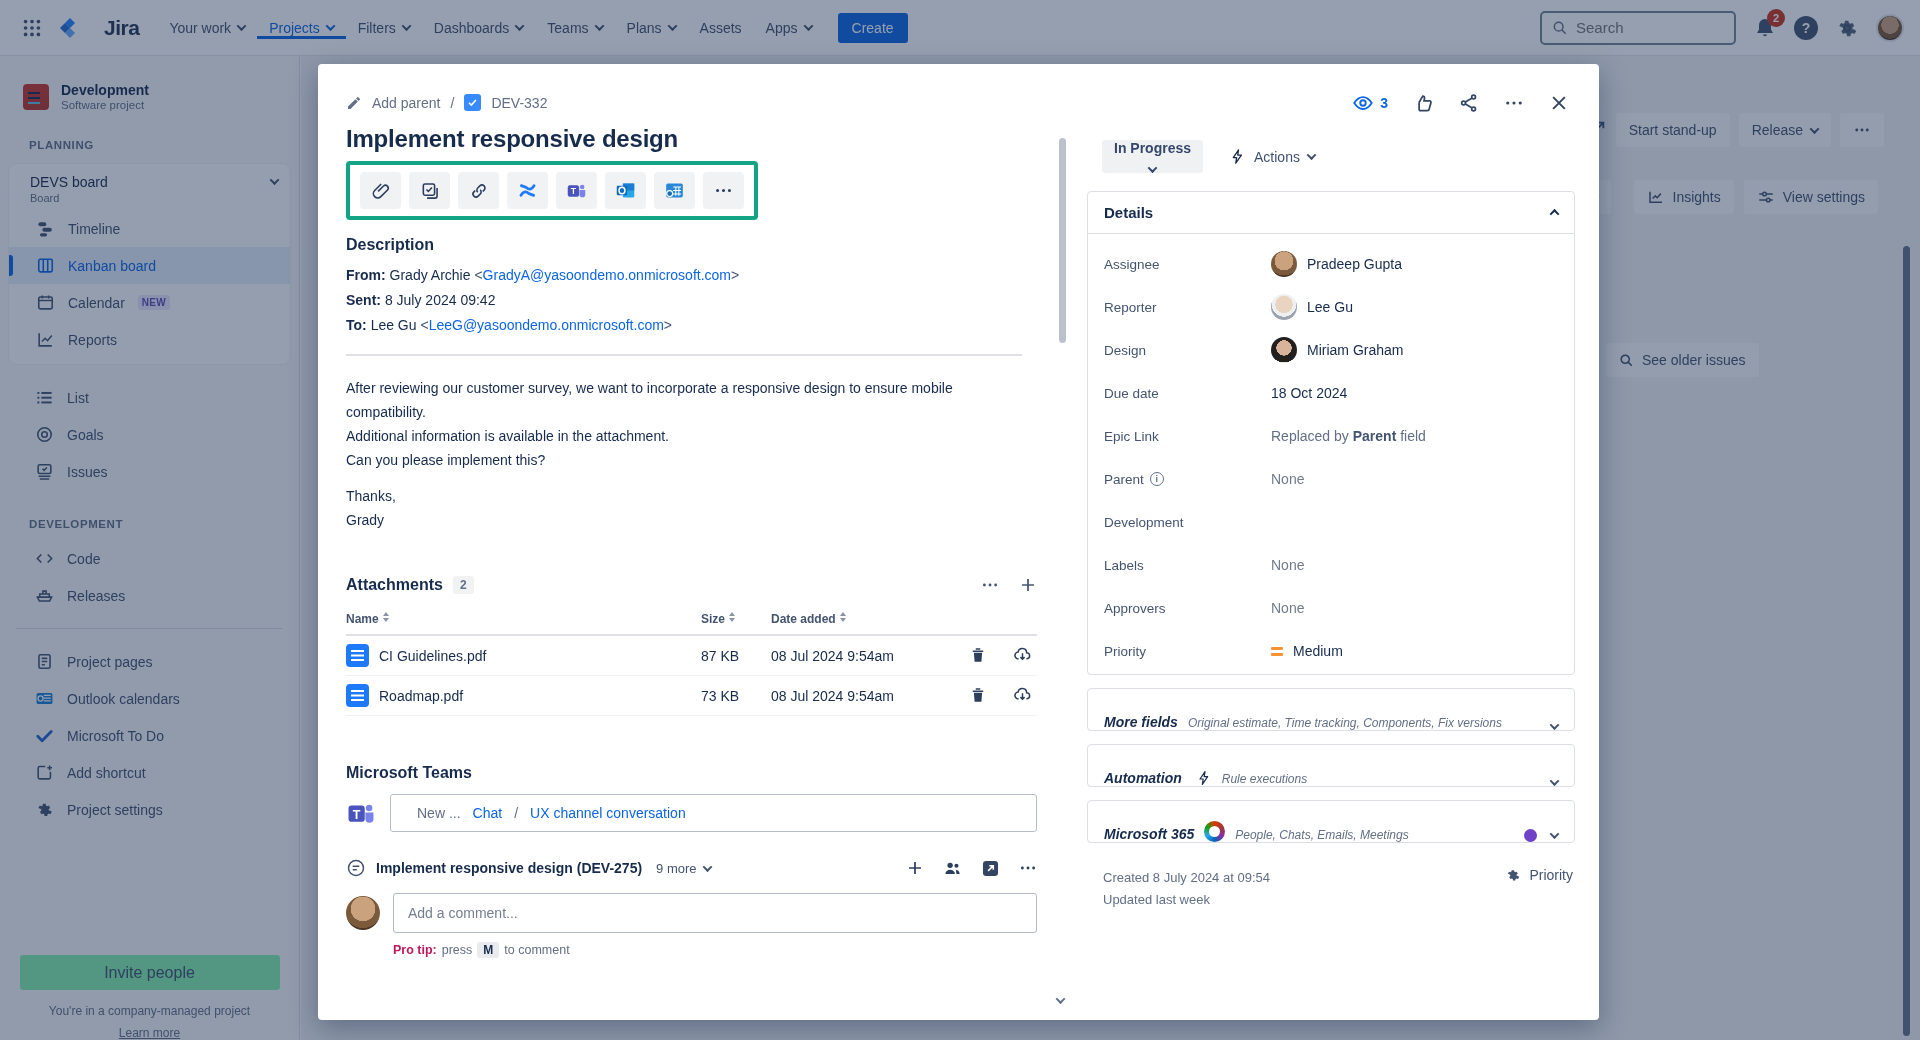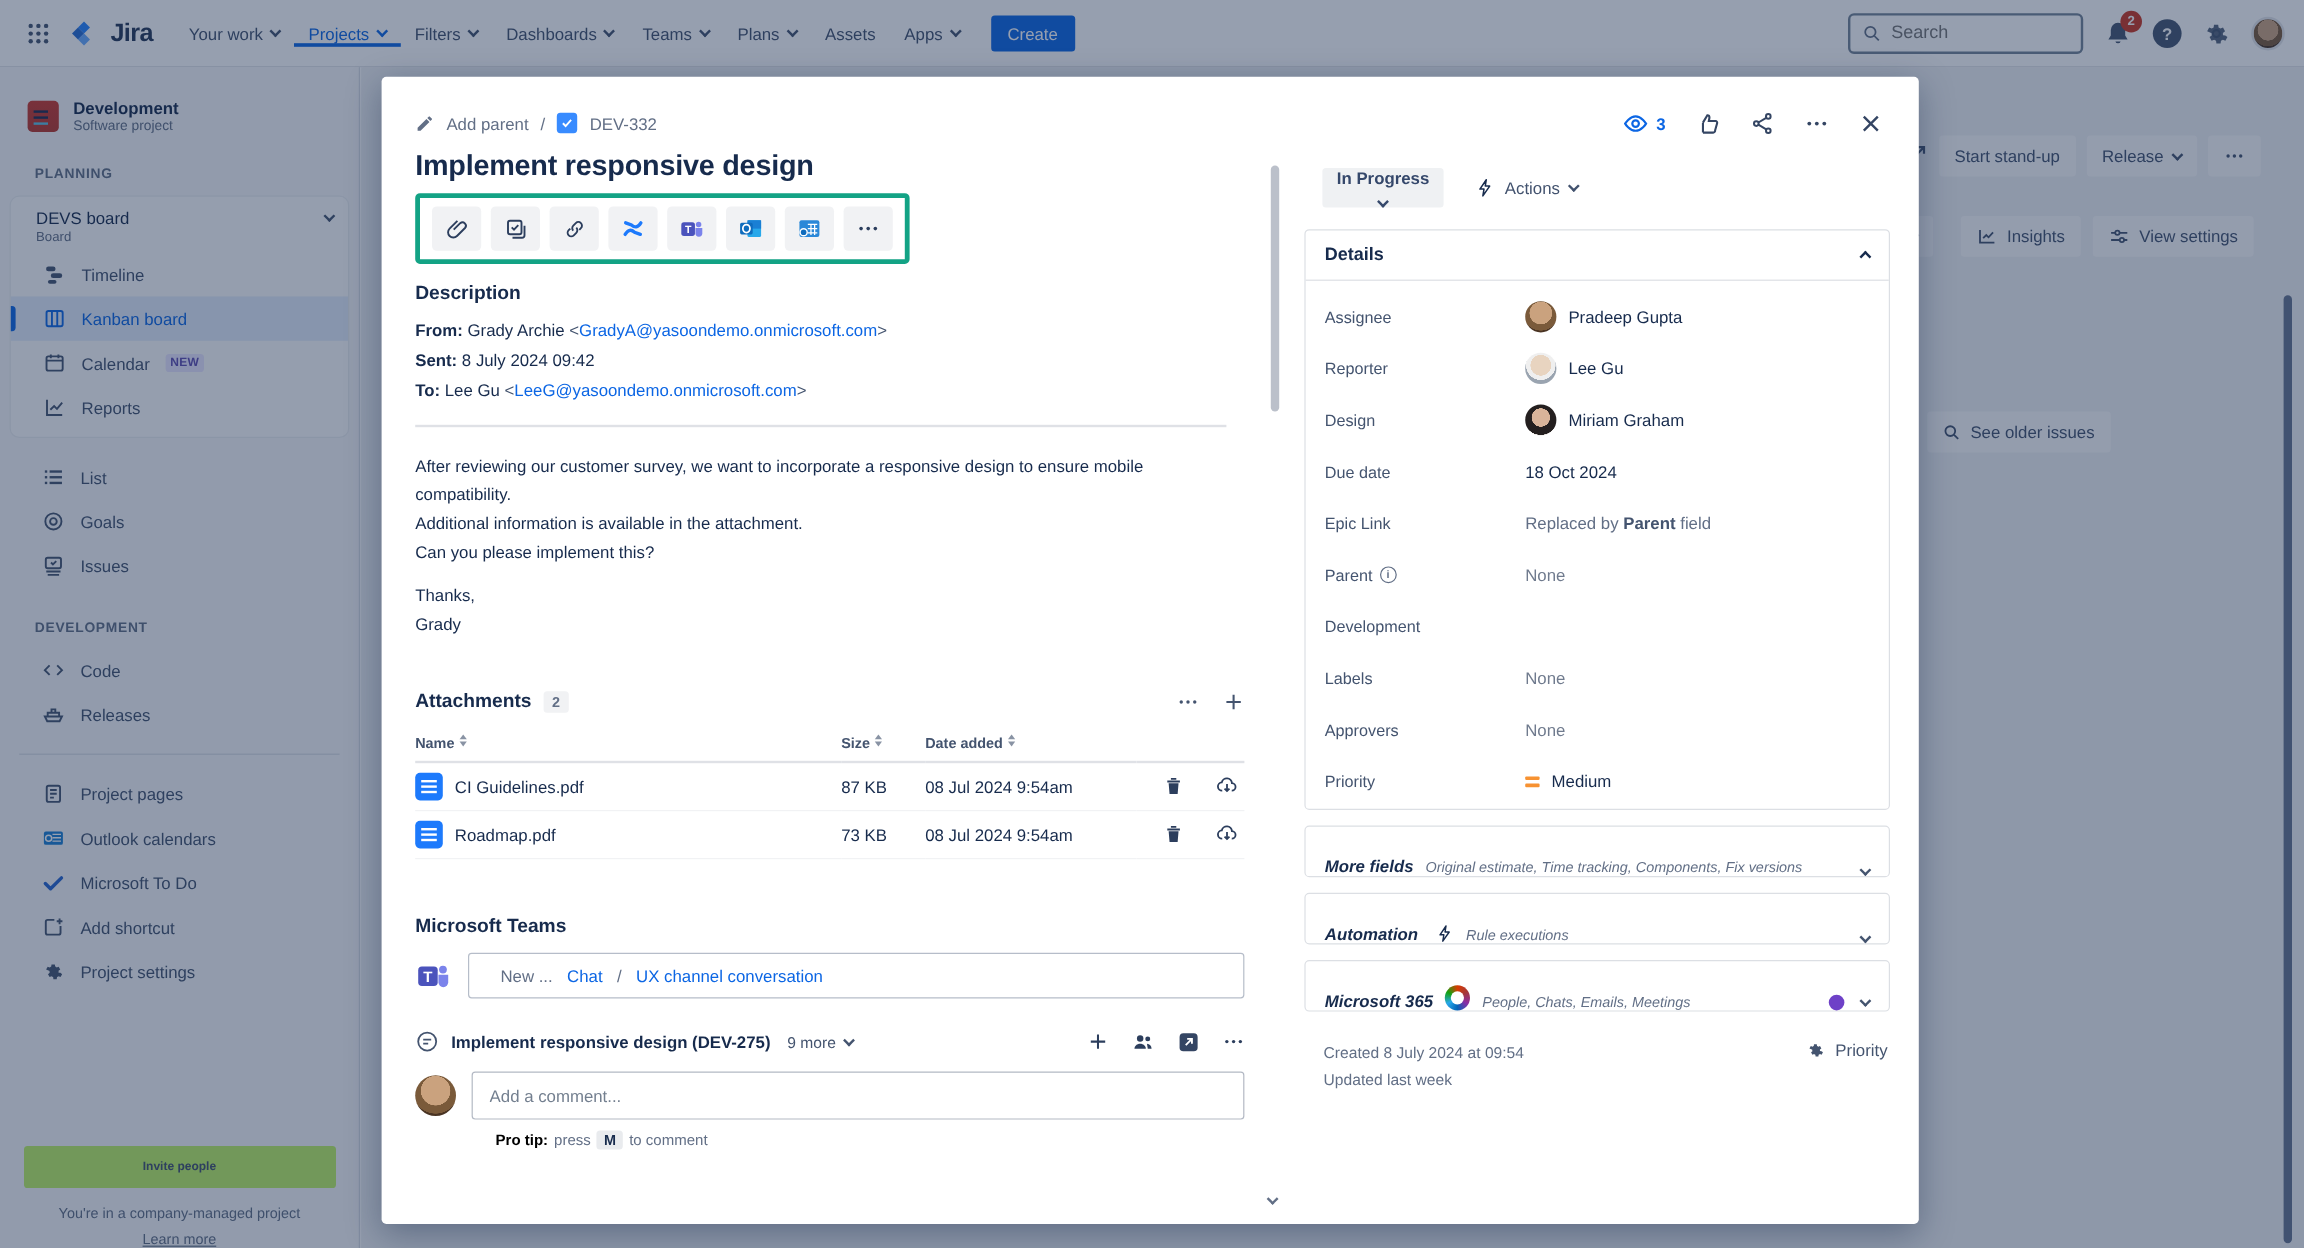--- a/index.html
+++ b/index.html
@@ -9,21 +9,21 @@
   .i { display:inline-flex; align-items:center; justify-content:center; flex:none; }
   svg { display:block; }
   .chev { width:7px; height:7px; border-right:2px solid currentColor; border-bottom:2px solid currentColor; transform:rotate(45deg) translate(-1px,-1px); display:inline-block; }
   .chev-up { transform:rotate(-135deg) translate(-1px,-1px); }
 
   
   .topnav { position:absolute; top:0; left:0; width:1920px; height:56px; background:#FFFFFF; border-bottom:1px solid #E4E6EA;
     display:flex; align-items:stretch; padding:0 16px; z-index:10; }
   .tn-left { display:flex; align-items:center; gap:4px; }
   .appgrid { width:32px; height:32px; border-radius:4px; align-self:center; color:#44546F; }
-  .logo { display:flex; align-items:center; gap:10px; padding:0 14px 0 6px; align-self:center; }
+  .logo { display:flex; align-items:center; gap:22px; padding:0 14px 0 6px; align-self:center; }
   .logo-text { font-size:21px; font-weight:700; color:#253858; letter-spacing:-0.5px; }
   .navitems { display:flex; align-items:stretch; }
   .navitem { display:flex; align-items:center; gap:7px; padding:0 12px; font-size:14px; font-weight:500; color:#42526E; border-bottom:3px solid transparent; border-top:3px solid transparent; cursor:pointer; }
   .navitem.active { color:var(--accent,#0C66E4); border-bottom-color:var(--accent,#0C66E4); }
   .create { align-self:center; margin-left:10px; background:var(--accent,#0C66E4); color:#fff; border:none; border-radius:3px; font-size:14px; font-weight:500; padding:7px 14px; font-family:inherit; cursor:pointer; }
   .tn-right { margin-left:auto; display:flex; align-items:center; gap:17px; }
   .searchbox { width:196px; height:34px; border:2px solid #738496; border-radius:5px; background:#fff; display:flex; align-items:center; padding:0 10px; gap:8px; color:#626F86; }
   .searchbox input { border:none; outline:none; width:100%; font-size:15px; font-family:inherit; color:#172B4D; background:transparent; }
   .bellwrap { position:relative; color:#44546F; }
   .badge { position:absolute; top:-7px; right:-8px; min-width:18px; height:18px; border-radius:9px; background:var(--red,#CA3521); color:#fff; font-size:11px; font-weight:700; display:flex; align-items:center; justify-content:center; padding:0 4px; }
@@ -45,21 +45,21 @@
   .board-chev { margin-left:auto; color:#44546F; margin-top:4px; }
   .sitem { height:37px; display:flex; align-items:center; gap:13px; padding-left:34px; font-size:14px; color:#42526E; position:relative; cursor:pointer; }
   .group .sitem { padding-left:26px; }
   .sitem .sic { width:20px; color:#44546F; }
   .sitem.sel { background:#E4EDFB; color:#0C66E4; }
   .sitem.sel .sic { color:#0C66E4; }
   .sitem.sel::before { content:""; position:absolute; left:0; top:8px; width:4px; height:21px; border-radius:0 3px 3px 0; background:#0C66E4; }
   .nbadge { font-size:10px; font-weight:700; color:#5E4DB2; background:#EAE6FF; border-radius:3px; padding:2px 4px; letter-spacing:.3px; }
   .sdivider { height:1px; background:#D9DDE3; margin:14px 16px; }
   .side-bottom { margin-top:auto; padding-bottom:0; }
-  .invite { display:block; width:260px; margin:0 auto; height:35px; background:#bef264; border:none; border-radius:3px; font-family:inherit; font-size:10px; font-weight:700; color:#42526E; cursor:pointer; }
+  .invite { display:block; width:260px; margin:0 auto; height:35px; background:#86efac; border:none; border-radius:3px; font-family:inherit; font-size:16px; font-weight:400; color:#42526E; cursor:pointer; }
   .side-note { text-align:center; font-size:12px; color:#626F86; margin-top:14px; }
   .side-link { text-align:center; font-size:12px; color:#626F86; margin-top:8px; text-decoration:underline; cursor:pointer; }
 
   
   .board { position:absolute; top:56px; left:301px; width:1619px; height:984px; background:#F1F2F4; z-index:5; }
   .bbtn { background:#FBFBFC; border:none; border-radius:3px; color:#42526E; font-size:14px; font-weight:500; font-family:inherit; height:34px; padding:0 13px; display:inline-flex; align-items:center; gap:8px; cursor:pointer; }
   .brow1 { position:absolute; top:57px; right:36px; display:flex; gap:9px; align-items:center; color:#44546F; }
   .brow2 { position:absolute; top:124px; right:42px; display:flex; gap:10px; align-items:center; }
   .bpartial { position:absolute; top:124px; left:1262px; }
   .see-older { position:absolute; top:287px; left:1305px; }
@@ -112,21 +112,21 @@
   .bluelink { color:#0C66E4; cursor:pointer; }
   .conv-head { margin-top:26px; display:flex; align-items:center; gap:10px; width:691px; }
   .conv-title { font-size:14px; font-weight:700; color:#172B4D; }
   .more9 { font-size:13px; color:#44546F; display:flex; align-items:center; gap:7px; margin-left:4px; cursor:pointer; }
   .conv-icons { margin-left:auto; display:flex; align-items:center; gap:19px; color:#2C3E5D; }
   .comment-row { margin-top:15px; display:flex; align-items:center; gap:13px; width:691px; }
   .cavatar { width:34px; height:34px; border-radius:50%; background:radial-gradient(circle at 50% 38%, #caa27e 0 45%, #7a5a3a 46% 70%, #4a3423 71%); }
   .cinput { flex:1; height:40px; border:1px solid #B3B9C4; border-radius:3px; padding:0 14px; font-size:14px; font-family:inherit; color:#172B4D; }
   .cinput::placeholder { color:#737F8F; }
   .protip { margin-top:9px; margin-left:47px; font-size:12.5px; color:#626F86; display:flex; align-items:center; gap:5px; }
-  .protip b { color:#000000;margin-left:20px; }
+  .protip b { color:#be185d; }
   .kbd { background:#E9EBEE; border-radius:3px; padding:1px 6px; font-size:12px; font-weight:700; color:#172B4D; }
 
   .vscroll { position:absolute; left:740px; top:48px; bottom:14px; width:9px; }
   .vthumb { position:absolute; top:26px; left:1px; width:7px; height:205px; border-radius:4px; background:rgba(9,30,66,0.28); }
   .varrow { position:absolute; bottom:2px; left:-1px; color:#626F86; }
 
   .statusrow { display:flex; align-items:center; gap:26px; margin-left:15px; }
   .statusbtn { background:#EFF1F3; border:none; border-radius:3px; height:33px; padding:0 12px; font-family:inherit; font-size:14px; font-weight:600; color:#35486B; display:inline-flex; align-items:center; gap:10px; cursor:pointer;flex-direction:column; }
   .actionsbtn { display:inline-flex; align-items:center; gap:8px; font-size:14px; font-weight:500; color:#42526E; cursor:pointer; }
 

